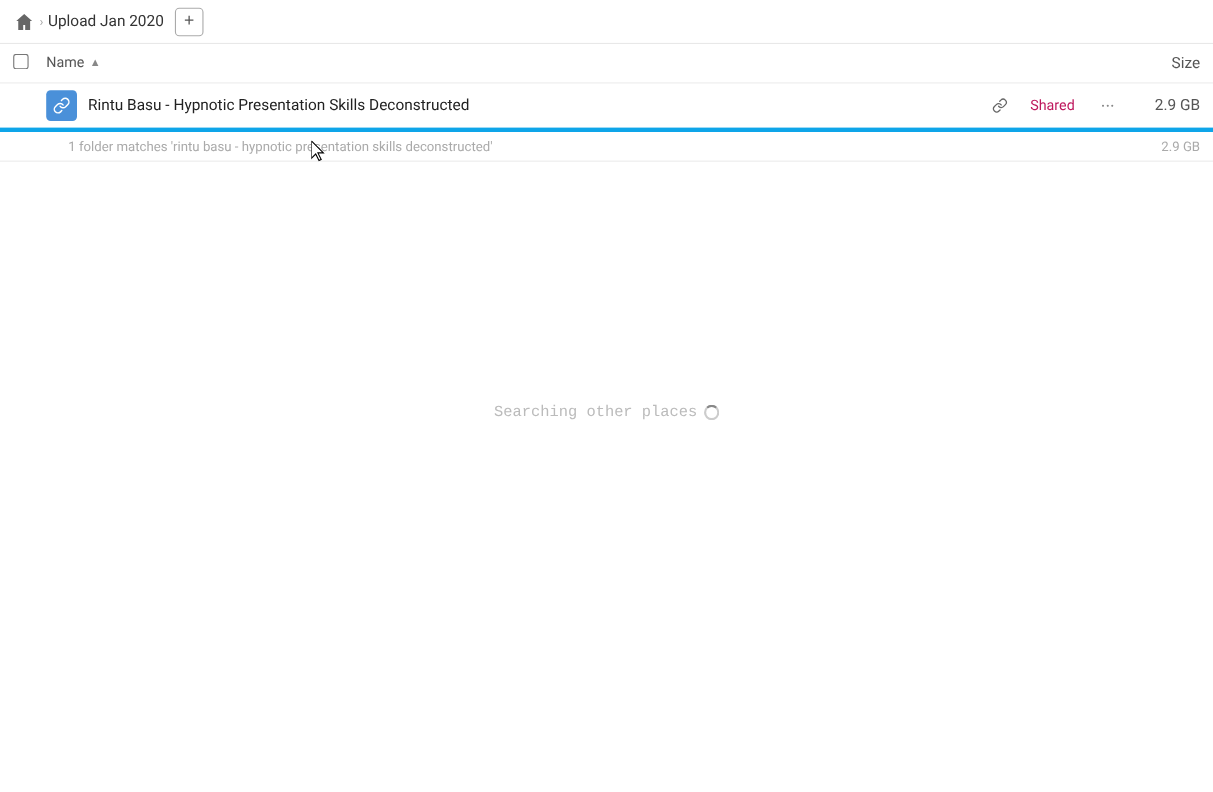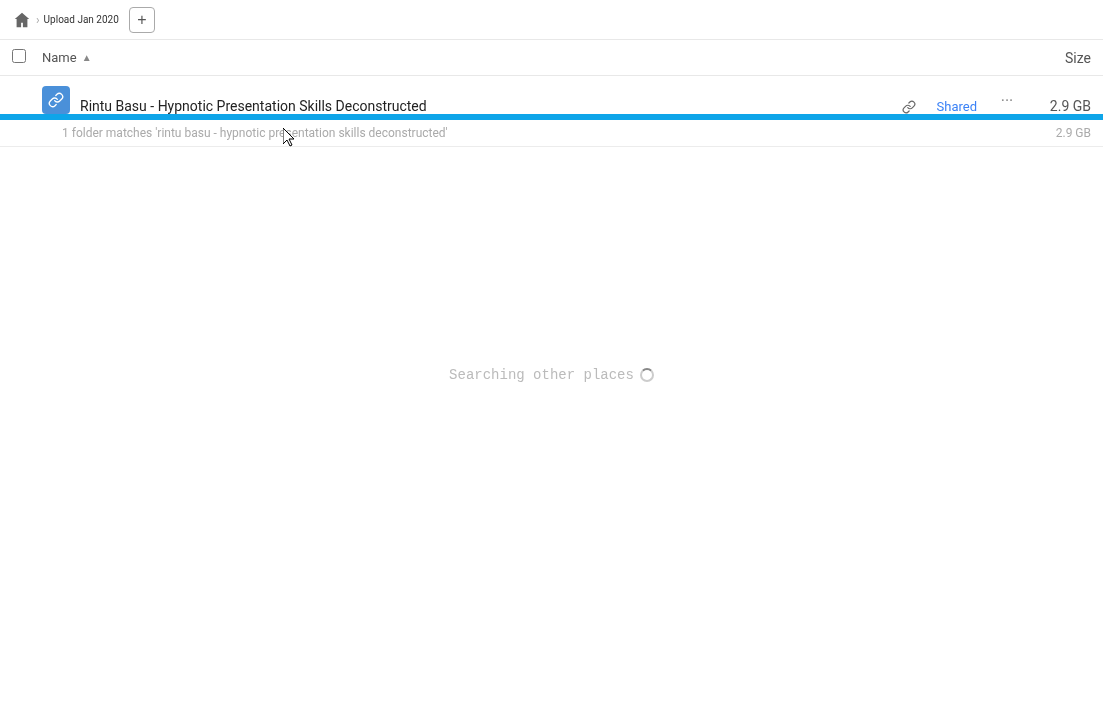--- a/index.html
+++ b/index.html
@@ -39,21 +39,21 @@
       flex-shrink: 0;
     }
 
     .header-chevron {
       color: #aaa;
       margin: 0 4px;
       font-size: 12px;
     }
 
     .header-title {
-      font-size: 10px;
+      font-size: 14px;
       color: #333;
       font-weight: 400;
     }
 
     .header-add-btn {
       width: 26px;
       height: 26px;
       border: 1.5px solid #aaa;
       border-radius: 4px;
       background: transparent;
@@ -107,24 +107,24 @@
     .col-size {
       width: 80px;
       text-align: right;
       font-size: 14px;
       color: #555;
     }
 
     
     .file-row {
       display: flex;
-      align-items: flex-end;
+      align-items: center;
       padding: 0 12px;
       height: 44px;
-      border-bottom: 6px solid #0ea5e9;
+      border-bottom: 4px solid #0ea5e9;
       background: #fff;
       cursor: pointer;
     }
 
     .file-checkbox {
       width: 20px;
       margin-right: 10px;
       flex-shrink: 0;
     }
 
@@ -152,21 +152,21 @@
       color: #222;
       white-space: nowrap;
       overflow: hidden;
       text-overflow: ellipsis;
     }
 
     .file-shared {
       display: flex;
       align-items: center;
       gap: 21px;
-      color: #3b82f6;
+      color: #be185d;
       font-size: 13px;
       margin-right: 16px;
       flex-shrink: 0;
     }
 
     .file-shared svg {
       width: 14px;
       height: 14px;
       fill: #666;
     }

